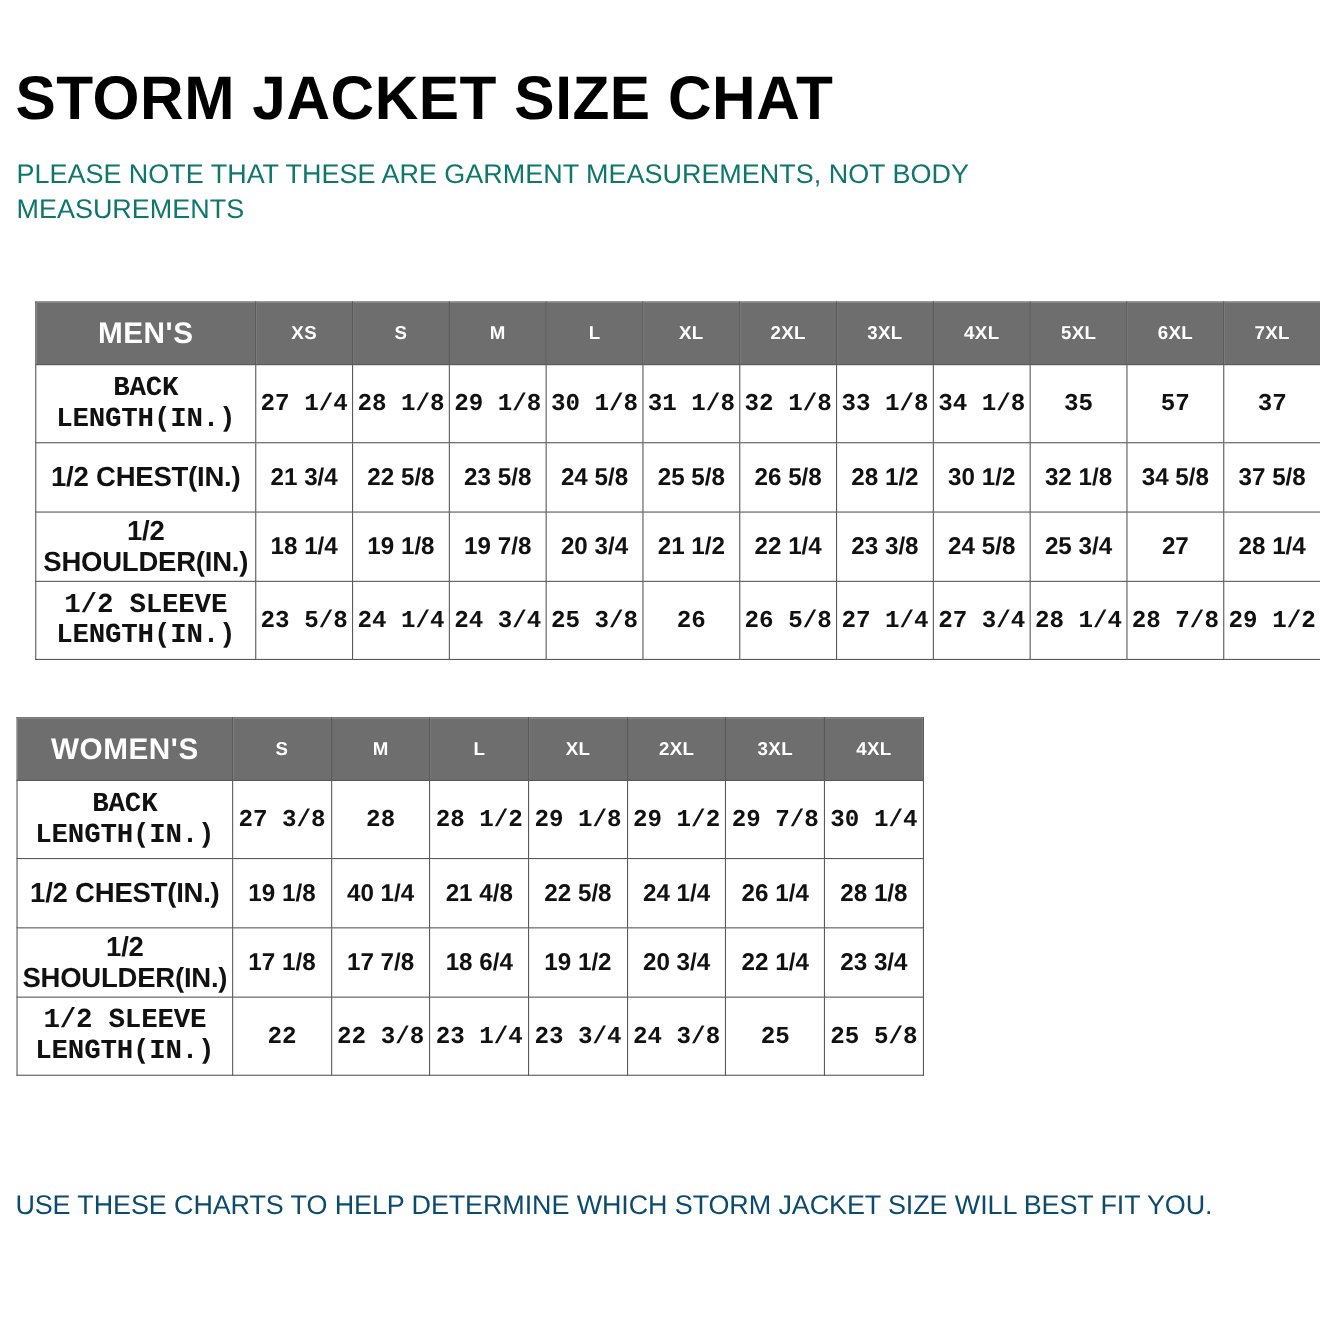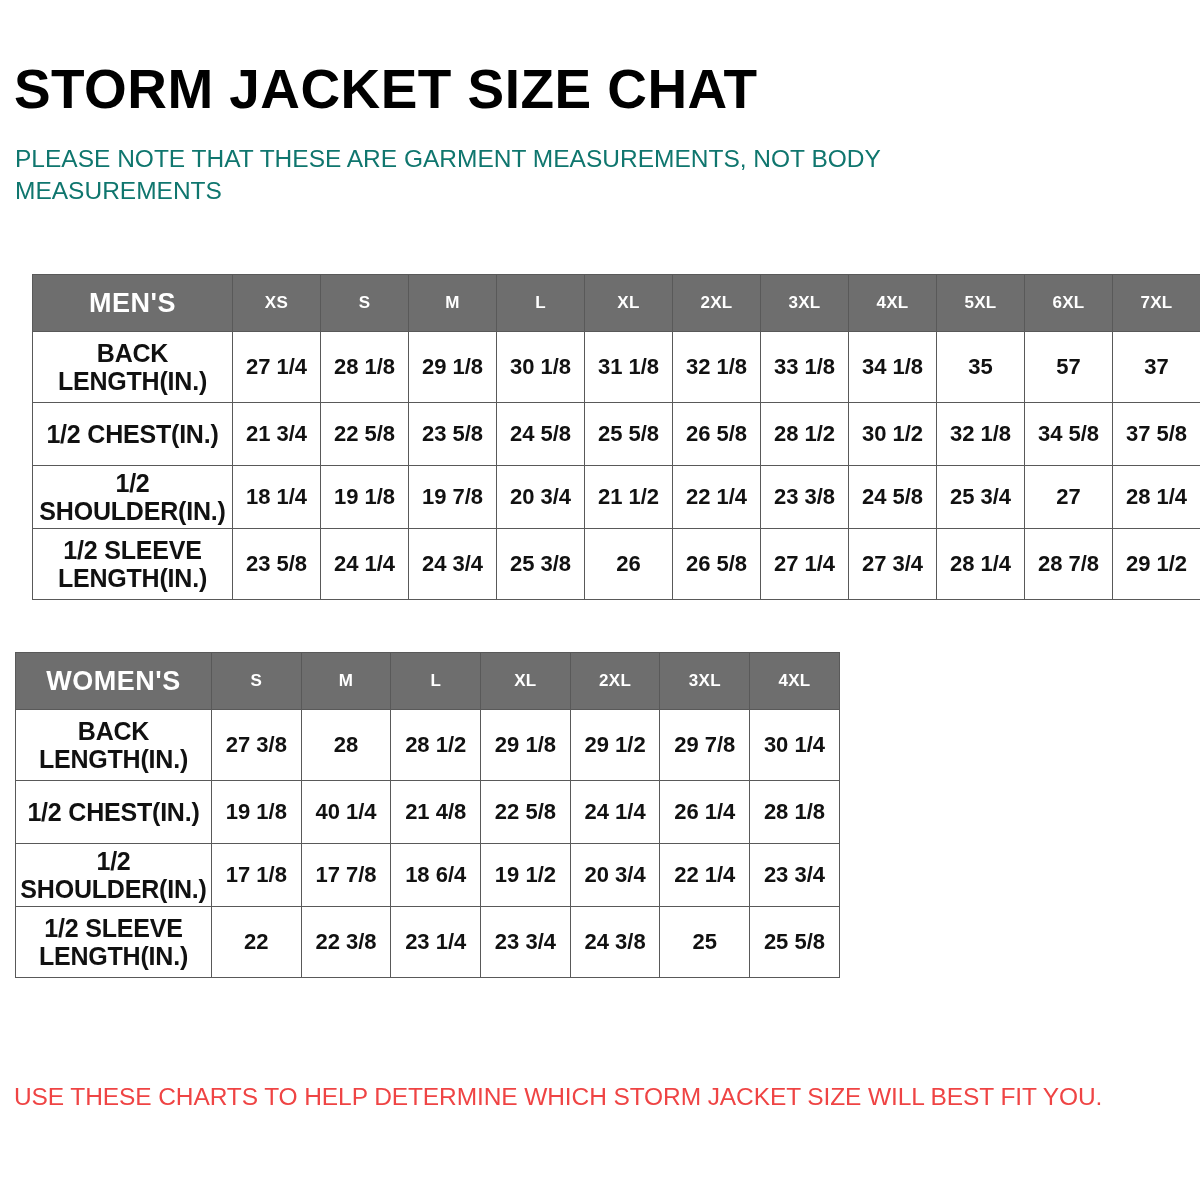--- a/index.html
+++ b/index.html
@@ -97,40 +97,40 @@
     font-weight: 700;
     font-stretch: condensed;
   }
   table.size-table tbody td.rowhead {
     font-size: 25px;
     font-weight: 700;
     line-height: 1.12;
     padding: 2px 2px;
     letter-spacing: -0.2px;
   }
-  table.size-table tbody tr.tall td { height: 66px; }
+  table.size-table tbody tr.tall td { height: 66px; font-family: Liberation Mono, monospace; }
 
   
   #mens-table col.c-label { width: 200px; }
   #mens-table col.c-size  { width: 88px;  }
 
   
   #womens-table col.c-label { width: 196px; }
   #womens-table col.c-size  { width: 89.7px; }
 
   .val { display: inline-block; white-space: nowrap; }
 
   
   .footer {
     position: absolute;
     left: 14px;
     top: 1058px;
     width: 1120px;
     font-size: 24.5px;
-    color: #ef4444;
+    color: #0c4a6e;
     font-weight: 400;
     white-space: nowrap;
     letter-spacing: -0.1px;
   }
 </style>
 </head>
 <body>
 
 <div class="page">
 

